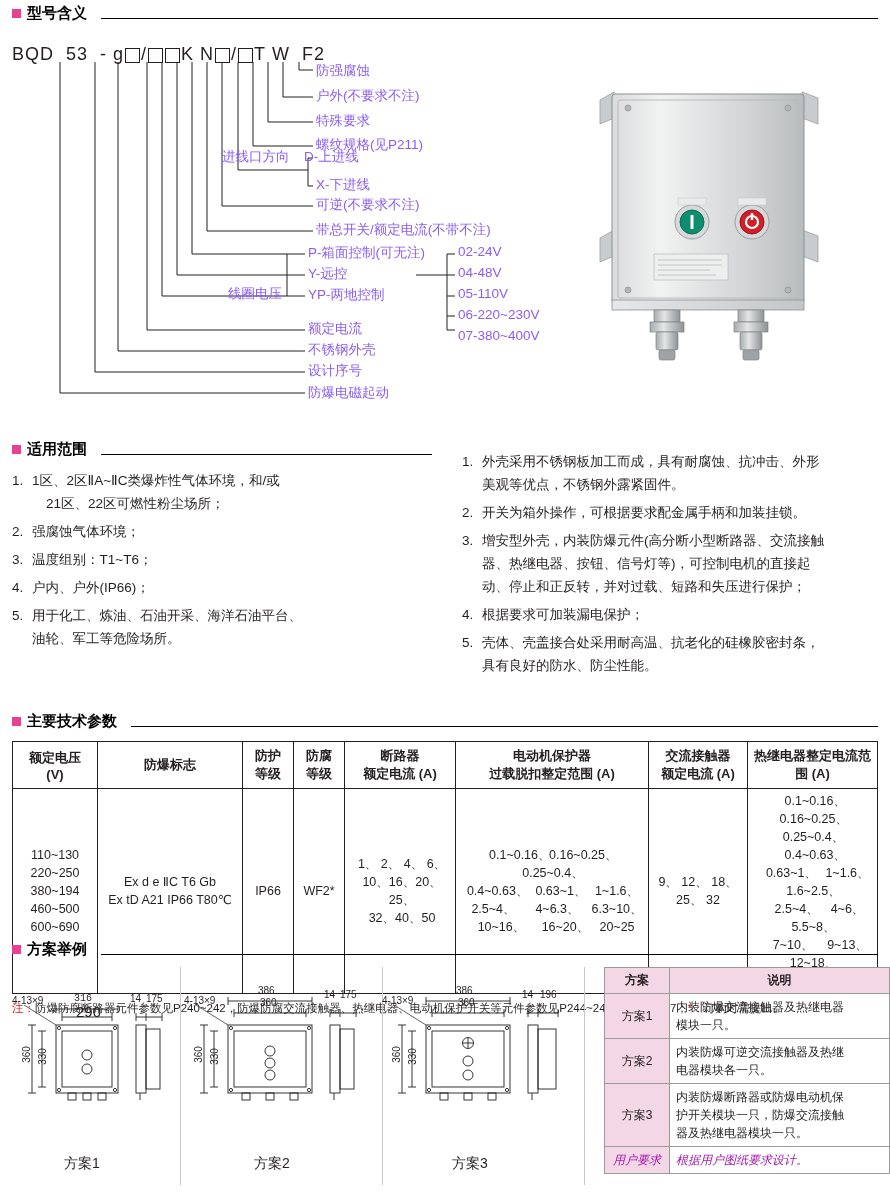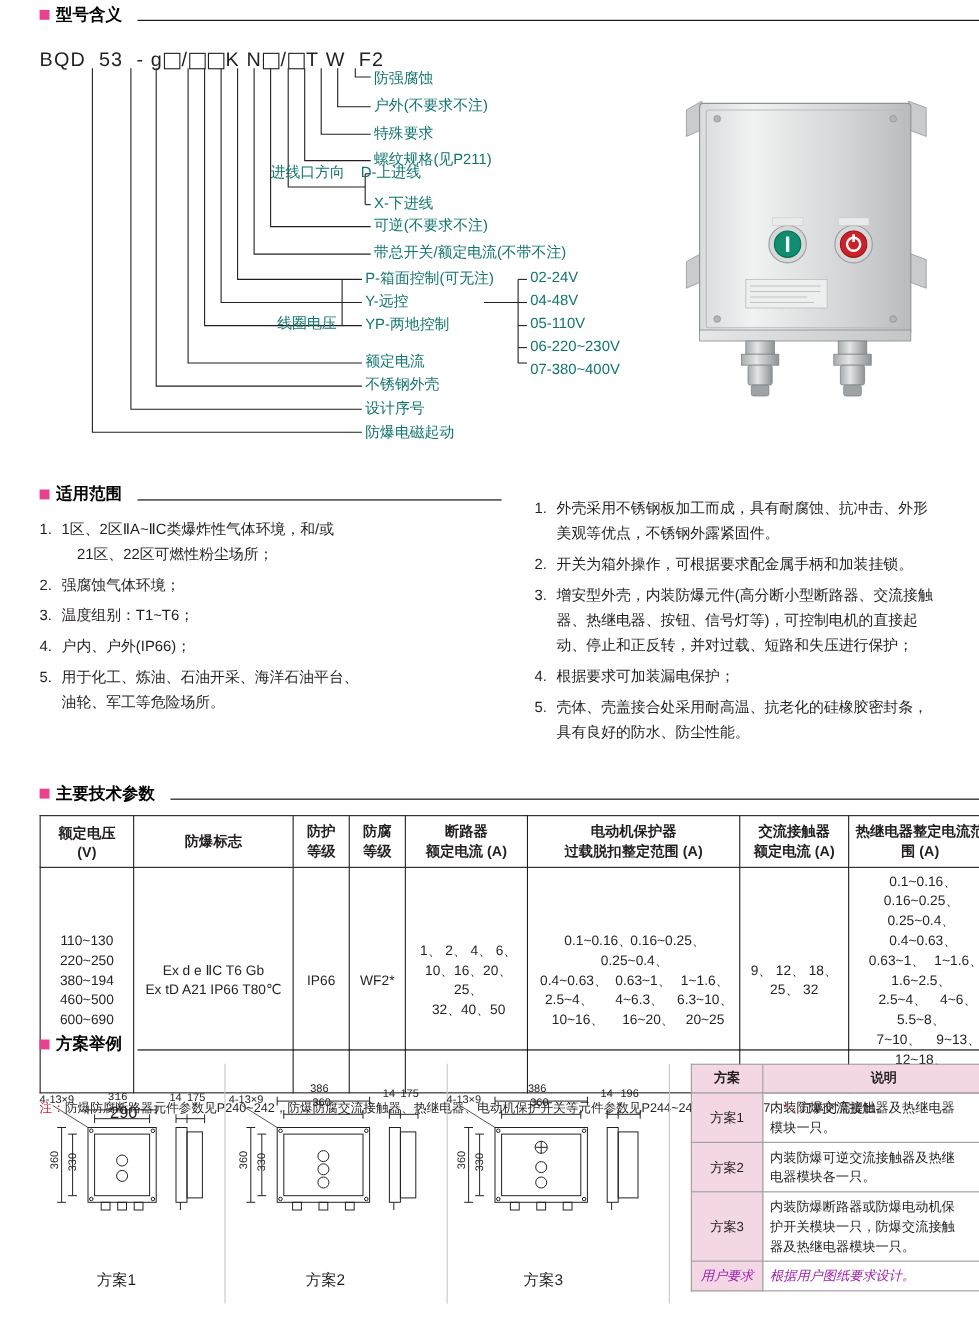--- a/index.html
+++ b/index.html
@@ -3,39 +3,39 @@
 <meta charset="utf-8">
 <style>
   html,body{margin:0;padding:0;}
   body{
     width:890px;height:1199px;
     background:#ffffff;
     font-family:"Liberation Sans","DejaVu Sans",sans-serif;
     font-size:13px;color:#231f20;
     position:relative;overflow:hidden;
   }
-  .page{position:relative;width:744px;height:1199px;margin-left:24px;}
+  .page{position:relative;width:744px;height:1199px;}
 
   
   .sec-head{display:flex;align-items:center;gap:6px;font-size:15px;font-weight:bold;color:#000;}
   .sec-head .sq{width:9px;height:9px;background:#e9418f;display:inline-block;}
   .sec-rule{border-bottom:1px solid #000;height:1px;flex:1;margin-left:8px;position:relative;top:4px;}
 
   
   #sec-model{position:absolute;left:12px;top:4px;width:866px;}
 
   
   .code-row{position:absolute;left:12px;top:44px;font-size:15px;letter-spacing:0;}
   .code-row span{display:inline-block;}
   .box{display:inline-block;width:13px;height:13px;border:1px solid #231f20;vertical-align:middle;margin:0 1px;}
 
   
   .lines{position:absolute;left:0;top:0;width:890px;height:420px;pointer-events:none;}
 
-  .note{position:absolute;font-size:13.5px;white-space:nowrap;color:#0f766e;}
+  .note{position:absolute;font-size:13.5px;white-space:nowrap;color:#8b5cf6;}
 
   
   .photo{position:absolute;left:570px;top:78px;width:290px;height:300px;}
 
   
   #sec-scope{position:absolute;left:12px;top:440px;width:420px;}
   #sec-feature{position:absolute;left:462px;top:440px;width:416px;}
   ol.cn{margin:10px 0 0 0;padding:0;list-style:none;}
   ol.cn li{font-size:13.5px;line-height:23px;margin-bottom:5px;display:flex;}
   ol.cn li .num{width:20px;flex:none;}

